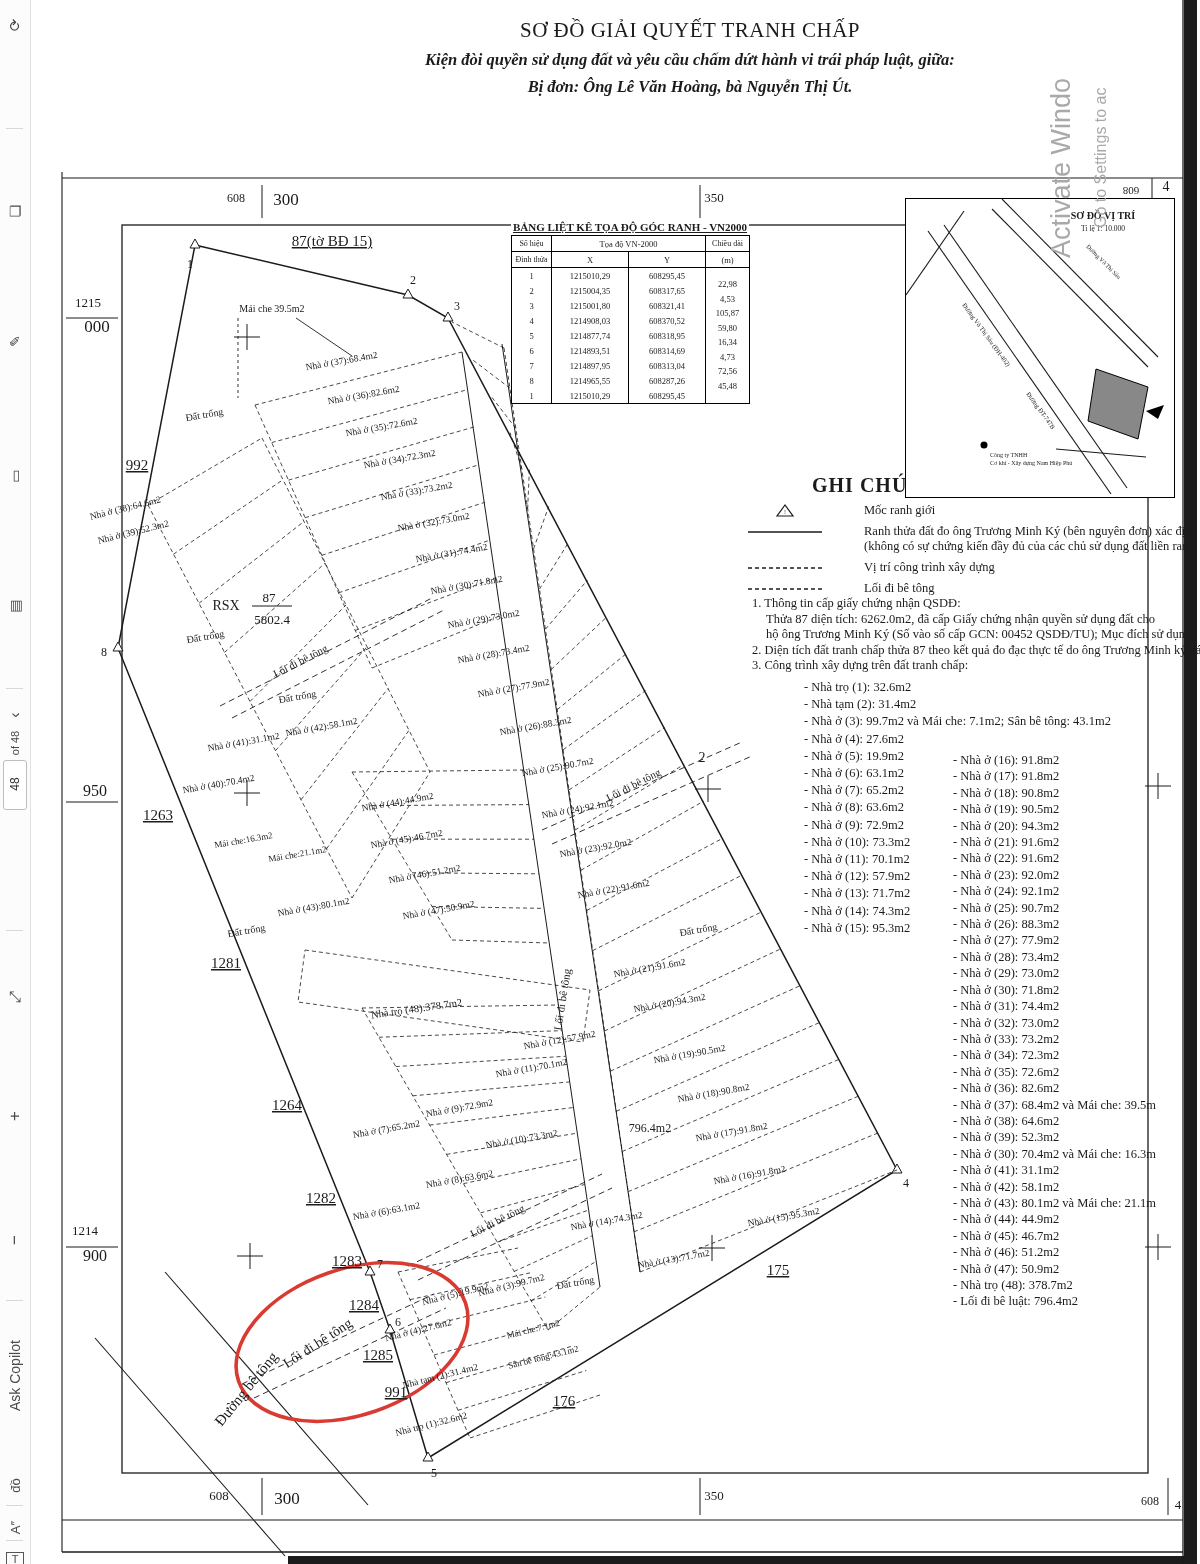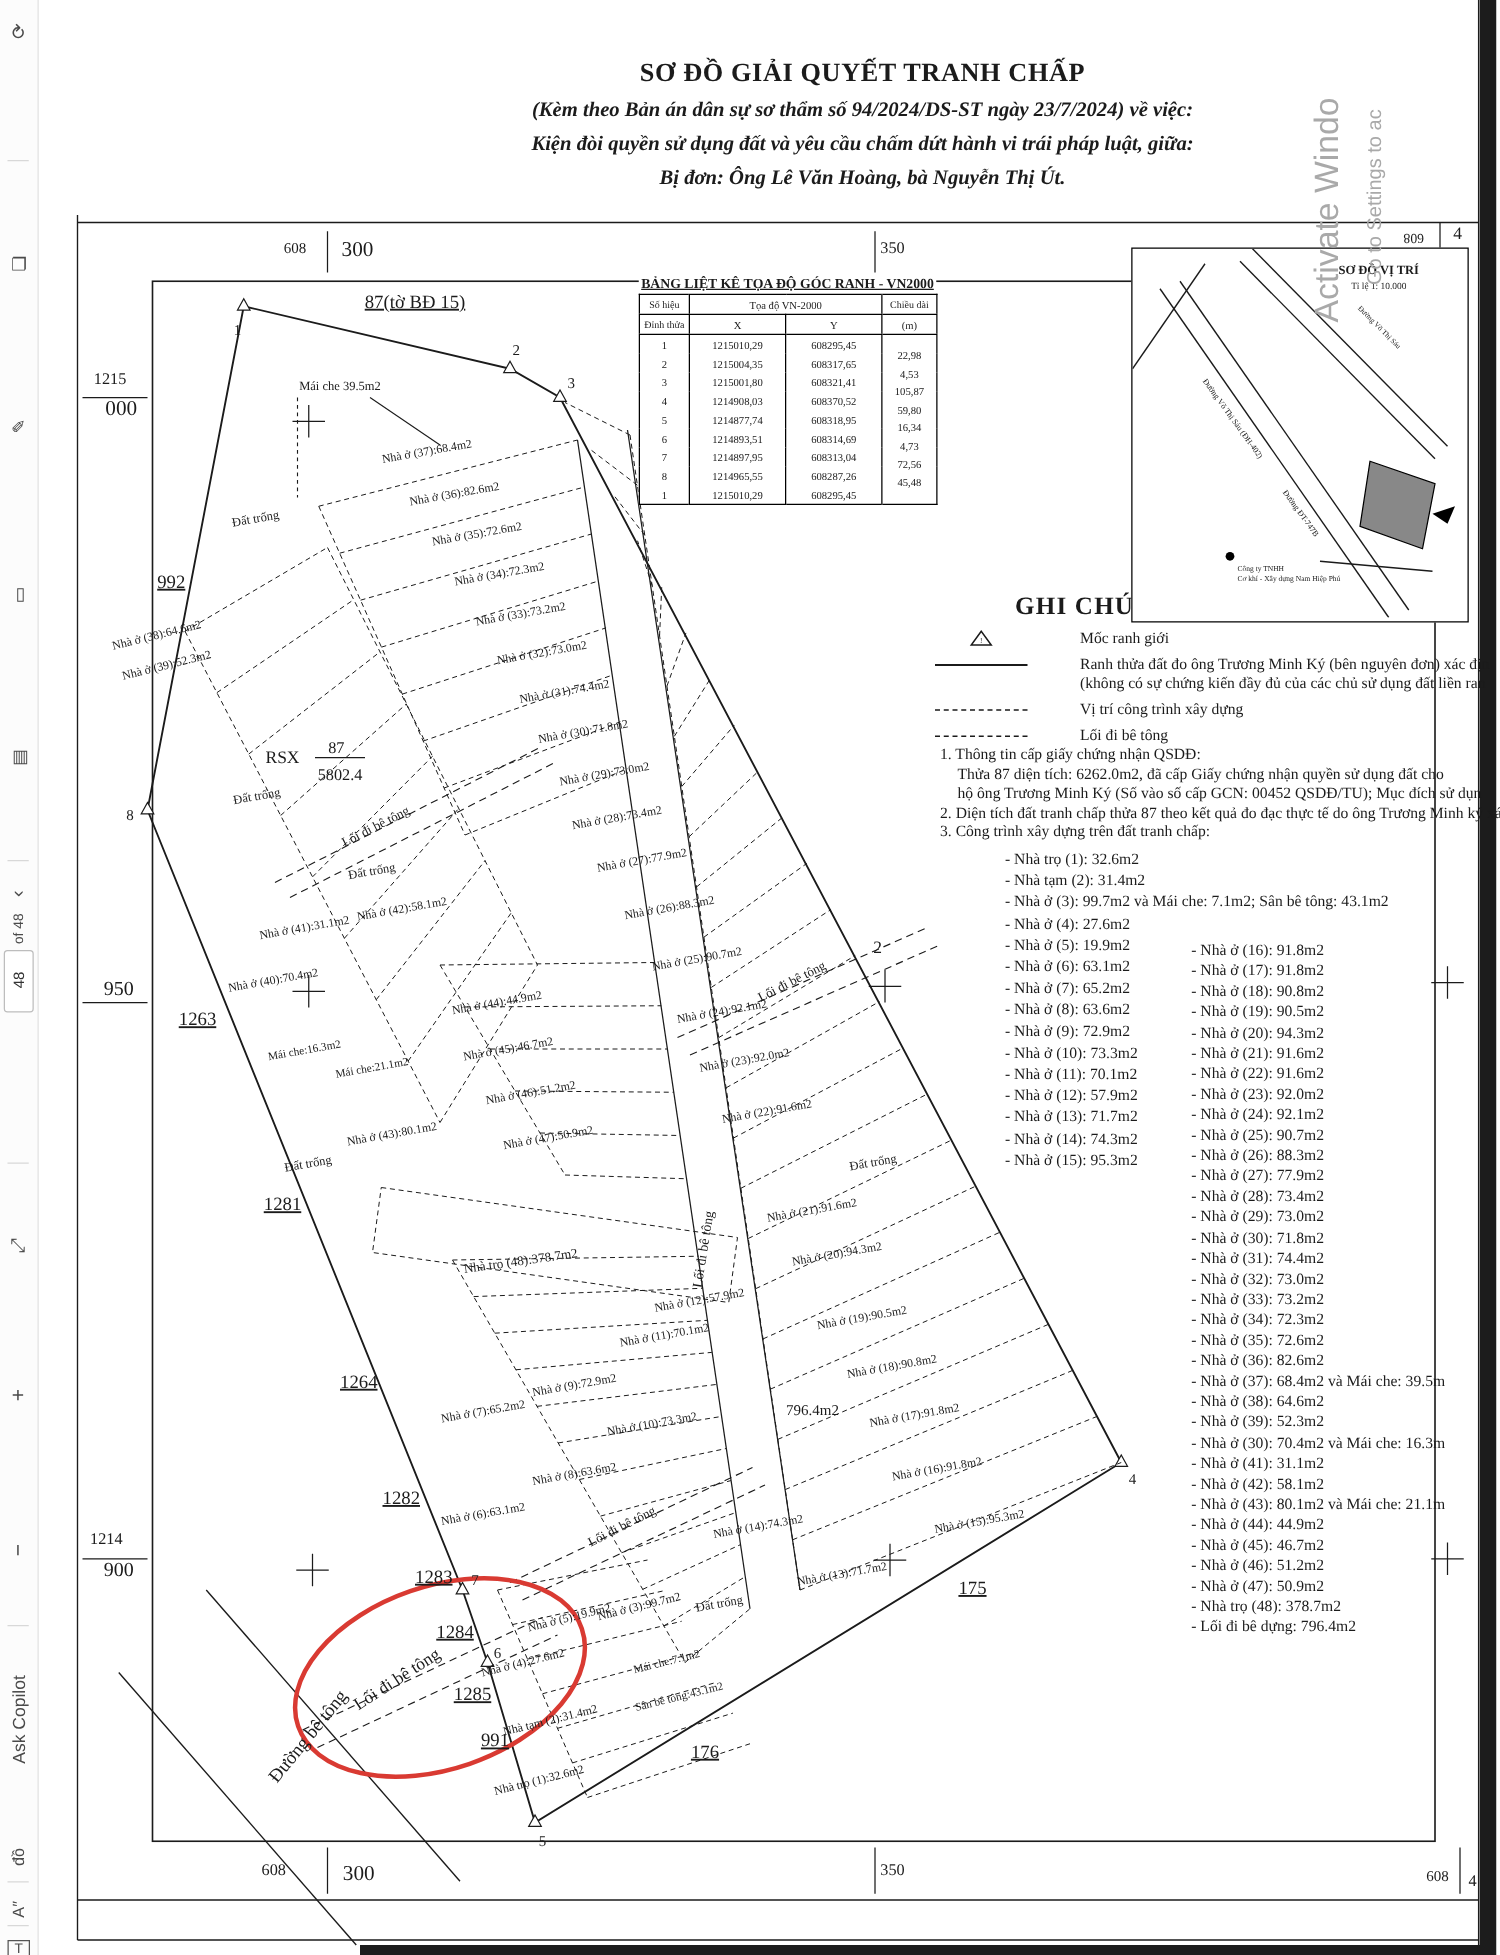--- a/index.html
+++ b/index.html
@@ -14,21 +14,21 @@
   .page-box{position:absolute;left:3px;top:760px;width:22px;height:48px;border:1px solid #bdbdbd;
             border-radius:3px;background:#fff;}
   .page-box span{position:absolute;left:0;top:16px;width:22px;text-align:center;display:block;
                  transform:rotate(-90deg);font:12px "Liberation Sans",sans-serif;color:#333;}
   .wm{position:absolute;transform:rotate(-90deg);transform-origin:0 0;color:#a9a9a9;
       font-family:"Liberation Sans",sans-serif;white-space:nowrap;z-index:30;}
   .band-right{position:absolute;left:1184px;top:0;width:13px;height:1564px;background:#1c1c1c;}
   .band-bottom{position:absolute;left:288px;top:1556px;width:896px;height:8px;background:#1c1c1c;}
   
   .titleblock{position:absolute;left:295px;top:18px;width:790px;text-align:center;z-index:10;}
-  .t-main{font-size:21px;font-weight:bold;letter-spacing:.5px;margin-top:28px;}
+  .t-main{font-size:21px;font-weight:normal;letter-spacing:.5px;}
   .t-sub{font-size:16.5px;font-style:italic;font-weight:600;margin-top:7px;}
   
   .coordtable{position:absolute;left:511px;top:221px;width:238px;background:#fff;z-index:20;}
   .ct-title{font-size:11px;font-weight:bold;text-align:center;margin-bottom:2px;white-space:nowrap;text-decoration:underline;}
   table.ct{border-collapse:collapse;border:1.6px solid #000;width:238px;table-layout:fixed;}
   table.ct td{border-left:1px solid #000;font-size:8.5px;text-align:center;padding:0;height:15px;overflow:hidden;}
   table.ct tr.hdr td{border-bottom:1px solid #000;}
   table.ct td.noB{border-bottom:none;}
   .lenwrap{position:relative;height:131px;}
   .lenline{height:14.5px;line-height:14.5px;font-size:8.5px;text-align:center;}
@@ -86,21 +86,20 @@
   </div>
 
   <div class="wm" style="left:1046px;top:258px;font-size:27px;">Activate Windo</div>
   <div class="wm" style="left:1092px;top:228px;font-size:16px;">Go to Settings to ac</div>
 
   <div class="band-right"></div>
   <div class="band-bottom"></div>
 
   <div class="titleblock">
     <div class="t-main">SƠ ĐỒ GIẢI QUYẾT TRANH CHẤP</div>
-    <div class="t-sub">(Kèm theo Bản án dân sự sơ thẩm số 94/2024/DS-ST ngày 23/7/2024) về việc:</div>
     <div class="t-sub">Kiện đòi quyền sử dụng đất và yêu cầu chấm dứt hành vi trái pháp luật, giữa:</div>
     <div class="t-sub">Bị đơn: Ông Lê Văn Hoàng, bà Nguyễn Thị Út.</div>
   </div>
 
   <svg id="map-svg" width="1200" height="1564">
       <line x1="62" y1="178" x2="1183" y2="178" stroke="#1b1b1b" stroke-width="1.1"></line>
       <line x1="62" y1="172" x2="62" y2="1552" stroke="#1b1b1b" stroke-width="1.1"></line>
       <line x1="62" y1="1520" x2="1183" y2="1520" stroke="#1b1b1b" stroke-width="1.1"></line>
       <line x1="62" y1="1552" x2="1183" y2="1552" stroke="#1b1b1b" stroke-width="1.3"></line>
       <rect x="122" y="225" width="1026" height="1248" fill="none" stroke="#1b1b1b" stroke-width="1.3"></rect>
@@ -536,16 +535,16 @@
       <div>- Nhà ở (39): 52.3m2</div>
       <div>- Nhà ở (30): 70.4m2 và Mái che: 16.3m</div>
       <div>- Nhà ở (41): 31.1m2</div>
       <div>- Nhà ở (42): 58.1m2</div>
       <div>- Nhà ở (43): 80.1m2 và Mái che: 21.1m</div>
       <div>- Nhà ở (44): 44.9m2</div>
       <div>- Nhà ở (45): 46.7m2</div>
       <div>- Nhà ở (46): 51.2m2</div>
       <div>- Nhà ở (47): 50.9m2</div>
       <div>- Nhà trọ (48): 378.7m2</div>
-      <div>- Lối đi bê dựng: 796.4m2</div>
+      <div>- Lối đi bê luật: 796.4m2</div>
     </div>
 
 </div>
 
 </body></html>

